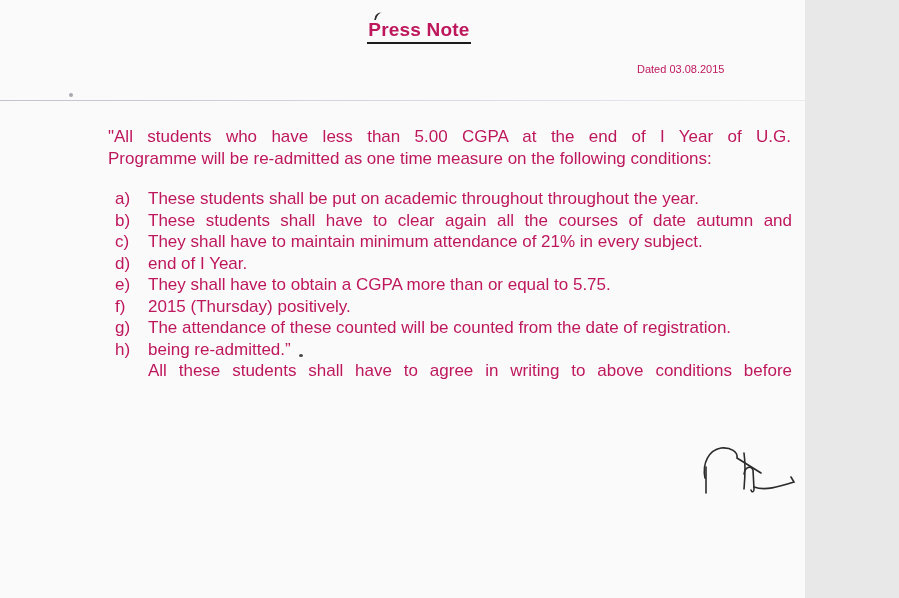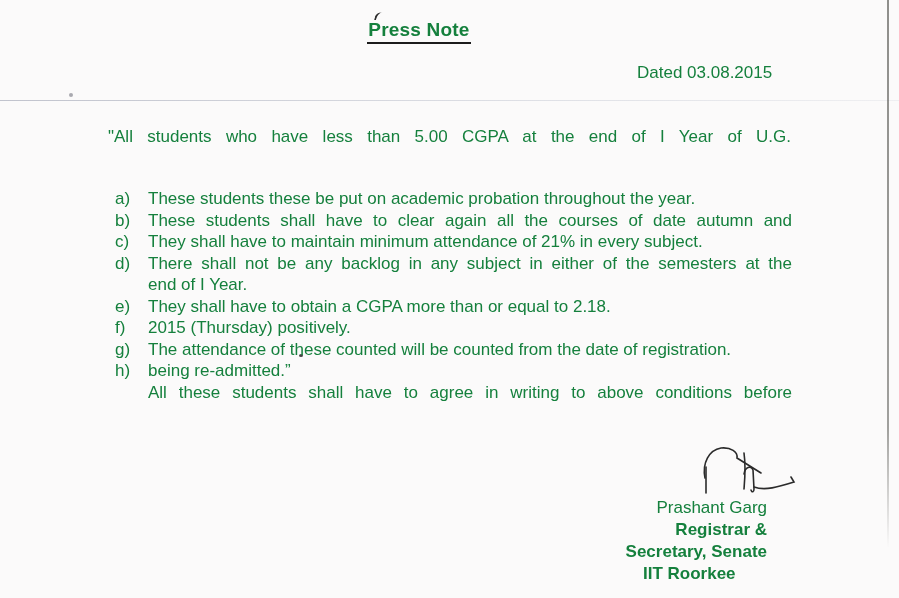--- a/index.html
+++ b/index.html
@@ -1,22 +1,22 @@
 <!DOCTYPE html>
 <html><head>
 <meta charset="utf-8">
 <style>
   html,body { margin:0; padding:0; background:#e8e8e8; }
   .page {
     position: relative;
-    width: 899px; height: 598px;
+    width: 805px; height: 598px;
     background: #fbfafa;
     overflow: hidden;
     font-family: "Liberation Sans", sans-serif;
-    color: #15803d;
+    color: #be185d;
     text-decoration: underline;
   }
   
   .scan-line {
     position:absolute; left:0; top:100px; width:899px; height:1px;
     background: linear-gradient(90deg, rgba(145,150,168,0.55), rgba(170,176,192,0.35) 60%, rgba(170,176,192,0.15));
   }
   .edge-line {
     position:absolute; left:887px; top:0; width:2px; height:548px;
     background: linear-gradient(180deg, rgba(85,85,80,0.65) 0%, rgba(85,85,80,0.55) 78%, rgba(85,85,80,0) 100%);
@@ -28,21 +28,21 @@
     position:absolute; left:375px; top:12px; width:6px; height:9px;
     border-left:2px solid #2c2c2c; border-top-left-radius:80%;
     transform: rotate(16deg);
   }
   
   .title-wrap { position:absolute; top:19px; left:0; width:838px; text-align:center; }
   .title {
     display:inline-block; font-size:19px; font-weight:bold; letter-spacing:.2px;
     border-bottom:2px solid #1c1c1c; padding:0 1px 1px 1px;
   }
-  .date { position:absolute; left:637px; top:63px; font-size:17px; }
+  .date { position:absolute; left:637px; top:63px; font-size:11px; }
   
   .intro { position:absolute; left:108px; top:126px; width:683px; font-size:17px; }
   .line { line-height:21.5px; }
   .just { text-align: justify; text-align-last: justify; }
   .list { position:absolute; left:115px; top:188px; width:677px; font-size:17px; }
   .item { display:flex; }
   .item .lbl { width:33px; flex:none; line-height:21.5px; }
   .item .txt { width:644px; flex:none; }
   
   .sig-svg { position:absolute; left:688px; top:443px; }
@@ -64,57 +64,57 @@
   <div class="p-tick"></div>
 
   <div class="title-wrap">
     <span class="title">Press Note</span>
   </div>
 
   <div class="date">Dated 03.08.2015</div>
 
   <div class="intro">
     <div class="line just">"All students who have less than 5.00 CGPA at the end of I Year of U.G.</div>
+    <div class="line">Programme will be re-admitted as one time measure on the following conditions:</div>
   </div>
 
   <div class="list">
 
     <div class="item">
       <div class="lbl">a)</div>
       <div class="txt">
-        <div class="line">These students these be put on academic probation throughout the year.</div>
+        <div class="line">These students shall be put on academic throughout throughout the year.</div>
       </div>
     </div>
 
     <div class="item">
       <div class="lbl">b)</div>
       <div class="txt">
         <div class="line just">These students shall have to clear again all the courses of date autumn and</div>
       </div>
     </div>
 
     <div class="item">
       <div class="lbl">c)</div>
       <div class="txt">
         <div class="line">They shall have to maintain minimum attendance of 21% in every subject.</div>
       </div>
     </div>
 
     <div class="item">
       <div class="lbl">d)</div>
       <div class="txt">
-        <div class="line just">There shall not be any backlog in any subject in either of the semesters at the</div>
         <div class="line">end of I Year.</div>
       </div>
     </div>
 
     <div class="item">
       <div class="lbl">e)</div>
       <div class="txt">
-        <div class="line">They shall have to obtain a CGPA more than or equal to 2.18.</div>
+        <div class="line">They shall have to obtain a CGPA more than or equal to 5.75.</div>
       </div>
     </div>
 
     <div class="item">
       <div class="lbl">f)</div>
       <div class="txt">
         <div class="line">2015 (Thursday) positively.</div>
       </div>
     </div>
 
@@ -136,20 +136,14 @@
   </div>
 
   <svg class="sig-svg" width="112" height="58" viewBox="0 0 112 58" fill="none" stroke="#2b2b2b" stroke-width="1.6" stroke-linecap="round">
     <path d="M17,35 C14,20 21,7 33,5 C43,4 50,9 49,15 L73,30"></path>
     <path d="M18,24 L18,50"></path>
     <path d="M56,10 C58,24 57,34 56,46"></path>
     <path d="M56,31 C57,24 63,22 65,27 L66,46 C66,49 64,50 63,47"></path>
     <path d="M66,44 C77,48 90,44 106,39 L103,34"></path>
   </svg>
 
-  <div class="sig-block">
-    <div class="sig-name">Prashant Garg</div>
-    <div class="sig-line">Registrar &amp;</div>
-    <div class="sig-line">Secretary, Senate</div>
-    <div class="sig-line last">IIT Roorkee</div>
-  </div>
 
 </div>
 
 </body></html>

